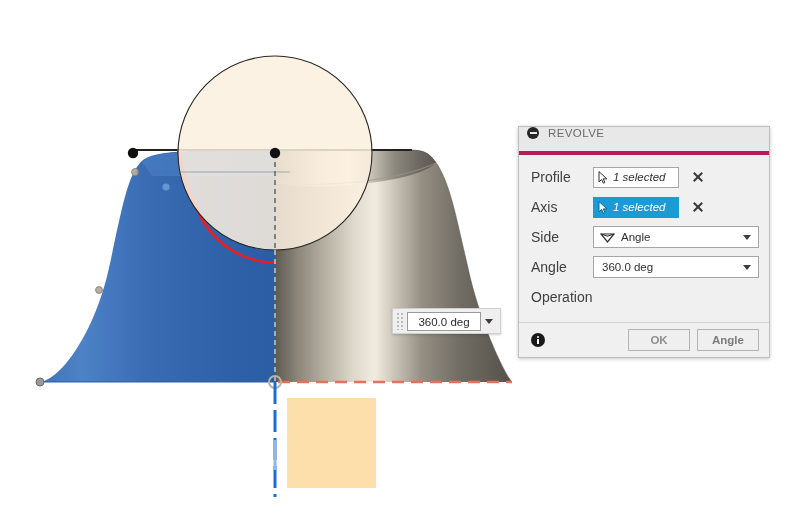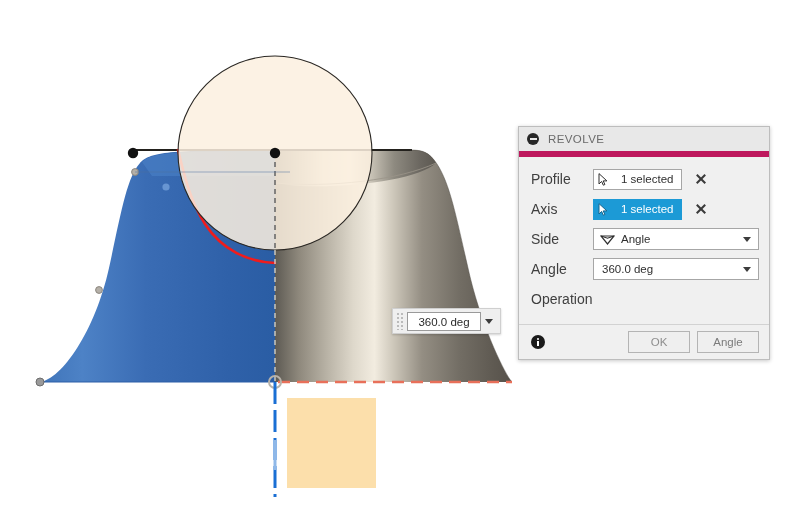--- a/index.html
+++ b/index.html
@@ -48,23 +48,23 @@
   
   #revolve-dialog{
     position:absolute;left:518px;top:126px;width:252px;
     background:#f0f0f0;
     border:1px solid #bdbdbd;
     box-shadow:0 1px 4px rgba(0,0,0,.22);
     box-sizing:border-box;
     font-size:11.5px;color:#3a3a3a;
   }
   #dlg-header{
-    height:24px;display:flex;align-items:center;
+    height:24px;display:flex;
     background:#e8e8e8;
-    border-bottom:6px solid #be185d;
+    border-bottom:4px solid #be185d;
     padding-left:8px;
   }
   .collapse-ico{
     width:12px;height:12px;border-radius:50%;
     background:#272727;position:relative;flex:0 0 auto;
   }
   .collapse-ico::after{
     content:"";position:absolute;left:2.5px;top:5px;width:7px;height:2px;background:#e8e8e8;
   }
   #dlg-title{margin-left:9px;font-size:11.5px;color:#6a6a6a;letter-spacing:.4px;}
@@ -73,21 +73,21 @@
   .row{display:flex;align-items:center;height:30px;}
   .row .lbl{width:62px;flex:0 0 62px;font-size:14px;color:#3f3f3f;}
 
   .sel-btn{
     height:21px;min-width:86px;
     background:#ffffff;border:1px solid #a6a6a6;
     display:flex;align-items:center;padding:0 8px 0 4px;
     box-sizing:border-box;font-size:11.5px;color:#2f2f2f;cursor:default;
   }
   .sel-btn.active{background:#1c9ad6;border-color:#1c9ad6;color:#ffffff;}
-  .sel-btn .lab{margin-left:12px;}
+  .sel-btn .lab{margin-left:4px;font-style:italic;}
   .clear-x{
     margin-left:12px;width:14px;height:14px;position:relative;flex:0 0 auto;cursor:default;
   }
   .clear-x::before,.clear-x::after{
     content:"";position:absolute;left:1px;top:6px;width:12px;height:2.1px;background:#3a3a3a;
   }
   .clear-x::before{transform:rotate(45deg);}
   .clear-x::after{transform:rotate(-45deg);}
 
   .combo{
@@ -107,21 +107,21 @@
   }
   .info-ico{
     width:14px;height:14px;border-radius:50%;background:#1a1a1a;position:relative;flex:0 0 auto;
   }
   .info-ico::before{content:"";position:absolute;left:6px;top:2.5px;width:2px;height:2px;background:#fff;border-radius:50%;}
   .info-ico::after{content:"";position:absolute;left:6px;top:6px;width:2px;height:5px;background:#fff;}
   .btns{margin-left:auto;display:flex;gap:7px;}
   .dlg-btn{
     width:62px;height:22px;line-height:20px;text-align:center;
     border:1px solid #b4b4b4;background:#efefef;color:#8e8e8e;
-    font-size:11.5px;box-sizing:border-box;cursor:default;
+    font-size:11.5px;box-sizing:border-box;cursor:default;font-weight:bold;
   }
   .dlg-btn.cancel{color:#7b7b7b;}
 </style>
 </head>
 <body>
 
 <div id="viewport">
 
   <svg id="model-svg" width="795" height="518" viewBox="0 0 795 518">
     <defs>

